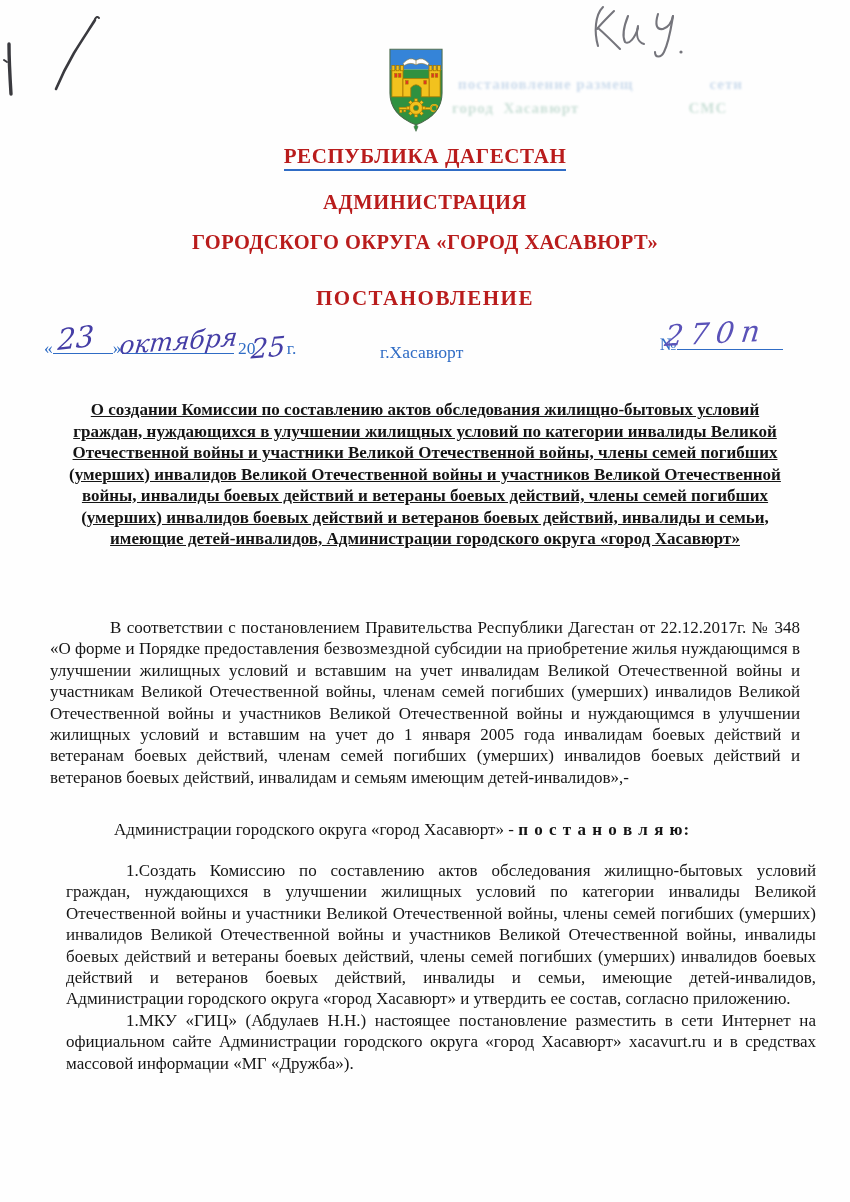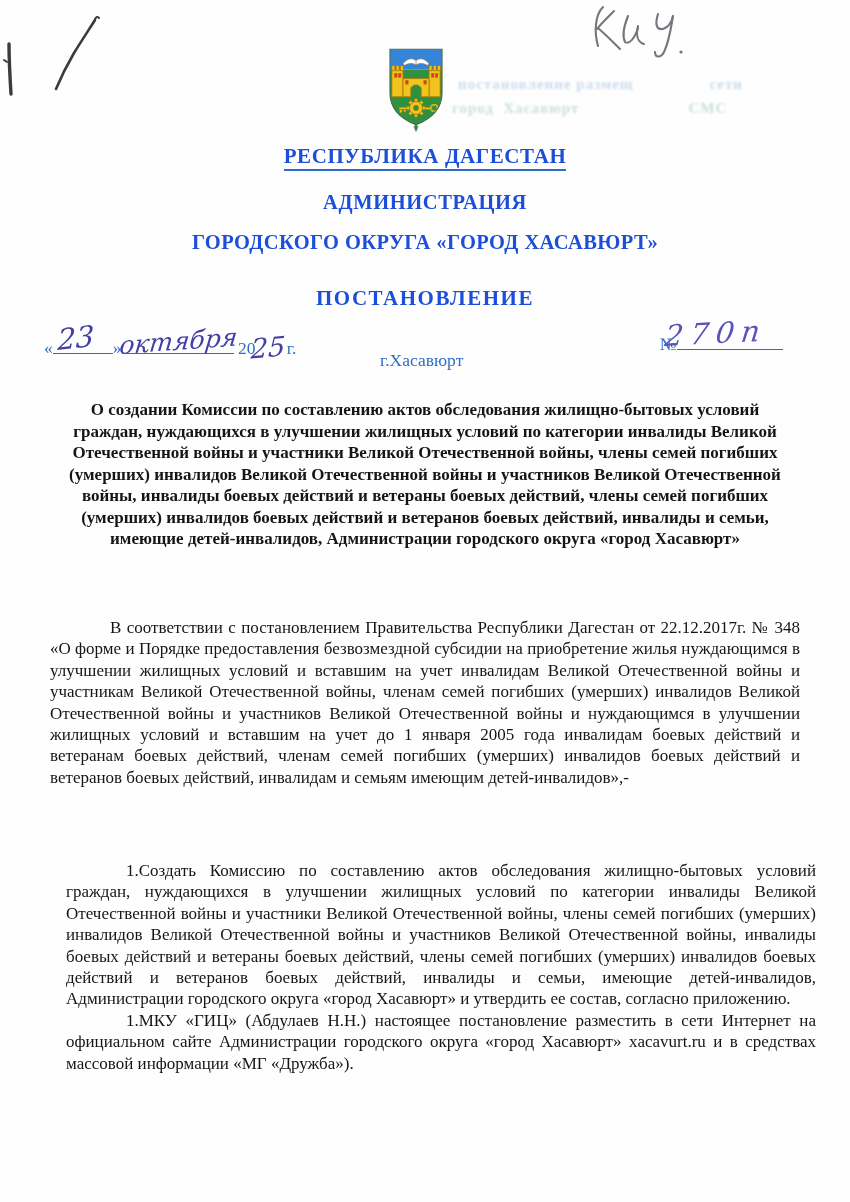--- a/index.html
+++ b/index.html
@@ -10,21 +10,21 @@
   }
   
   .marks{position:absolute;left:0;top:0;width:850px;height:120px;pointer-events:none;}
   
   .ghost{position:absolute;color:#7aa3cf;opacity:.38;filter:blur(1.1px);
     font-size:15px;font-weight:bold;white-space:pre;letter-spacing:1px;}
   .ghost2{color:#79b09a;}
   
   .emblem{position:absolute;left:383px;top:46px;width:66px;height:86px;}
   
-  .hdr{position:absolute;left:0;width:850px;text-align:center;color:#1d4ed8;font-weight:bold;}
+  .hdr{position:absolute;left:0;width:850px;text-align:center;color:#b91c1c;font-weight:bold;}
   .hdr-republic{top:144px;font-size:21px;letter-spacing:.6px;}
   .hdr-republic span{border-bottom:2.5px solid #2f6cc5;padding-bottom:1px;}
   .hdr-admin1{top:191px;font-size:20.5px;letter-spacing:.6px;}
   .hdr-admin2{top:231px;font-size:20.5px;letter-spacing:.4px;}
   .hdr-doctype{top:286px;font-size:21px;letter-spacing:1.5px;}
   
   .dateline{position:absolute;top:322px;left:0;width:850px;height:48px;
     color:#2f6cc5;font-size:17.5px;}
   .dl-left{position:absolute;left:44px;top:10px;white-space:nowrap;}
   .dl-blank{display:inline-block;border-bottom:1.5px solid #2f6cc5;position:relative;vertical-align:baseline;height:17px;}
@@ -32,26 +32,26 @@
   .dl-blank.month{width:112px;}
   .dl-blank.num{width:106px;}
   .hw{position:absolute;font-style:italic;color:#453ea6;white-space:nowrap;
       font-family:"DejaVu Serif",serif;transform-origin:left bottom;}
   .hw-day{left:4px;bottom:-4px;font-size:29px;transform:rotate(-6deg) skewX(-8deg);}
   .hw-month{left:-4px;bottom:-7px;font-size:25px;transform:rotate(-4deg) skewX(-10deg);}
   .hw-year{position:relative;display:inline-block;font-style:italic;color:#453ea6;
       font-size:27px;font-family:"DejaVu Serif",serif;transform:rotate(-5deg) skewX(-8deg);
       margin:0 1px 0 -4px;vertical-align:-3px;}
   .hw-num{left:-14px;bottom:-4px;font-size:29px;letter-spacing:7px;transform:rotate(-3deg) skewX(-10deg);color:#5a52b8;}
-  .dl-city{position:absolute;left:50%;transform:translateX(-54%);top:28px;}
+  .dl-city{position:absolute;left:50%;transform:translateX(-54%);top:20px;}
   .dl-right{position:absolute;left:660px;top:10px;white-space:nowrap;}
   
   .title{
     position:absolute;top:399px;left:58px;width:734px;
-    font-weight:bold;font-size:17px;line-height:21.5px;text-align:center;
+    font-weight:bold;font-size:17px;line-height:21.5px;text-align:center;text-decoration:underline;
   }
   .para1{
     position:absolute;top:608px;left:50px;width:750px;
     font-size:17px;line-height:21.4px;text-align:justify;text-indent:60px;margin-top:9px;
   }
   .resolve{
     position:absolute;top:819px;left:50px;width:750px;
     font-size:17px;line-height:21.4px;text-indent:64px;
   }
   .resolve b{letter-spacing:1px;}
@@ -166,19 +166,20 @@
     <span class="dl-city">г.Хасавюрт</span>
     <span class="dl-right">
       <span>№</span><span class="dl-blank num"><span class="hw hw-num">270п</span></span>
     </span>
   </div>
 
   <div class="title">О создании Комиссии по составлению актов обследования жилищно-бытовых условий граждан, нуждающихся в улучшении жилищных условий по категории инвалиды  Великой Отечественной войны и участники Великой Отечественной войны, члены семей погибших (умерших)  инвалидов Великой Отечественной войны и участников Великой Отечественной войны, инвалиды боевых действий и ветераны боевых действий, члены семей погибших (умерших) инвалидов боевых действий и ветеранов боевых действий, инвалиды и семьи, имеющие детей-инвалидов, Администрации городского округа «город Хасавюрт»</div>
 
   <div class="para1">В соответствии с постановлением Правительства Республики Дагестан от 22.12.2017г. № 348 «О форме и Порядке предоставления безвозмездной субсидии на приобретение жилья нуждающимся в улучшении жилищных условий и вставшим на учет инвалидам Великой Отечественной войны и участникам Великой Отечественной войны, членам семей погибших (умерших)  инвалидов Великой Отечественной войны и участников Великой Отечественной войны и нуждающимся в улучшении жилищных условий и вставшим на учет до 1 января 2005 года инвалидам боевых действий и  ветеранам боевых действий, членам семей погибших (умерших) инвалидов боевых действий и ветеранов боевых действий, инвалидам и семьям имеющим детей-инвалидов»,-</div>
 
+  <div class="resolve"><span>Администрации городского округа «город Хасавюрт» - </span><b>п о с т а н о в л я ю:</b></div>
 
   <div class="items">
     <p>1.Создать Комиссию по составлению актов обследования жилищно-бытовых условий граждан, нуждающихся в улучшении жилищных условий по категории инвалиды  Великой Отечественной войны и участники Великой Отечественной войны, члены семей погибших (умерших)  инвалидов Великой Отечественной войны и участников Великой Отечественной войны, инвалиды боевых действий и  ветераны боевых действий, члены семей погибших (умерших) инвалидов боевых действий и ветеранов боевых действий, инвалиды и семьи, имеющие детей-инвалидов, Администрации городского округа «город Хасавюрт» и утвердить ее состав, согласно приложению.</p>
     <p>1.МКУ «ГИЦ» (Абдулаев Н.Н.) настоящее постановление разместить в сети Интернет на официальном сайте Администрации городского округа «город Хасавюрт» xacavurt.ru и в средствах массовой информации «МГ «Дружба»).</p>
   </div>
 
 </div>
 
 </body></html>

